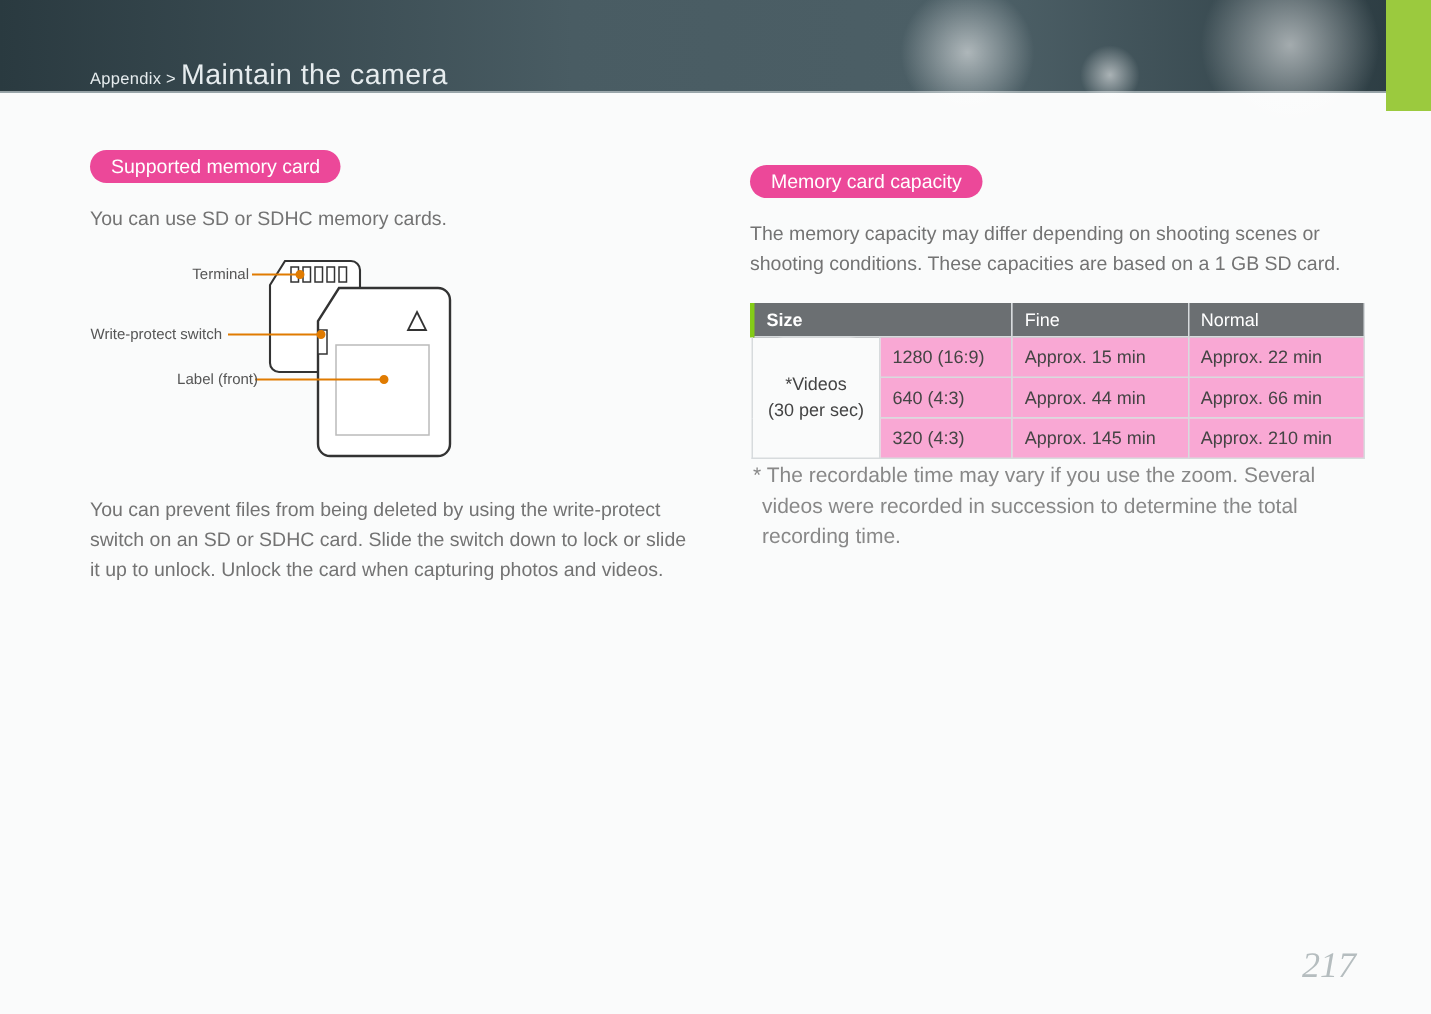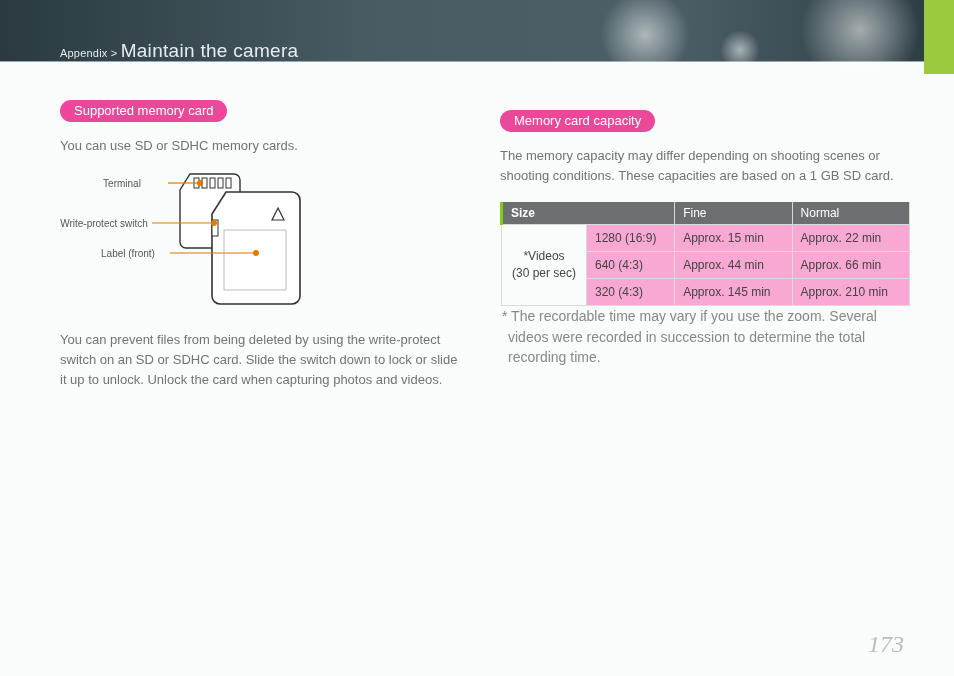--- a/index.html
+++ b/index.html
@@ -83,21 +83,21 @@
   .diagram {
     position: relative;
     width: 260px;
     height: 140px;
     margin: 8px 0 18px 0;
   }
   .diag-label {
     position: absolute;
     font-size: 10px;
     color: #555;
-    text-align: center;
+    text-align: right;
     width: 88px;
   }
   table.cap {
     border-collapse: collapse;
     width: 100%;
     font-size: 12px;
   }
   table.cap th {
     background: #6b6f72;
     color: #fff;
@@ -231,13 +231,13 @@
         <td>Approx. 210 min</td>
       </tr>
     </tbody>
       </table>
 
     <p class="footnote">* The recordable time may vary if you use the zoom. Several videos were recorded in succession to determine the total recording time.</p>
   </div>
 
 </div>
 
-<div class="page-num">173</div>
+<div class="page-num">217</div>
 
 </body></html>

